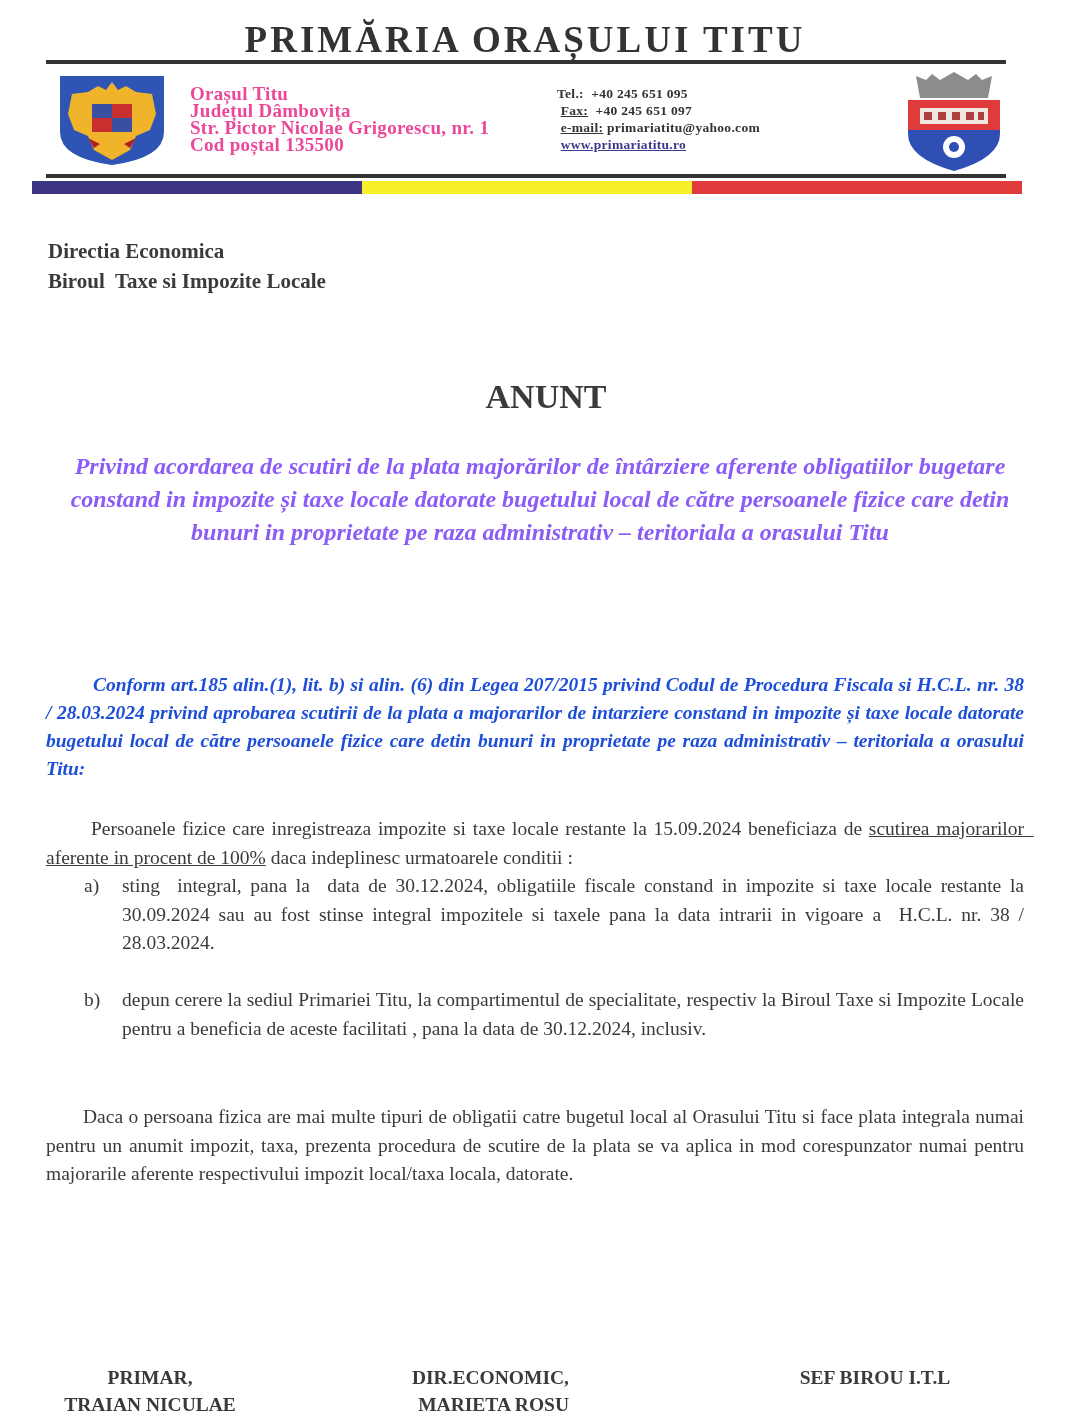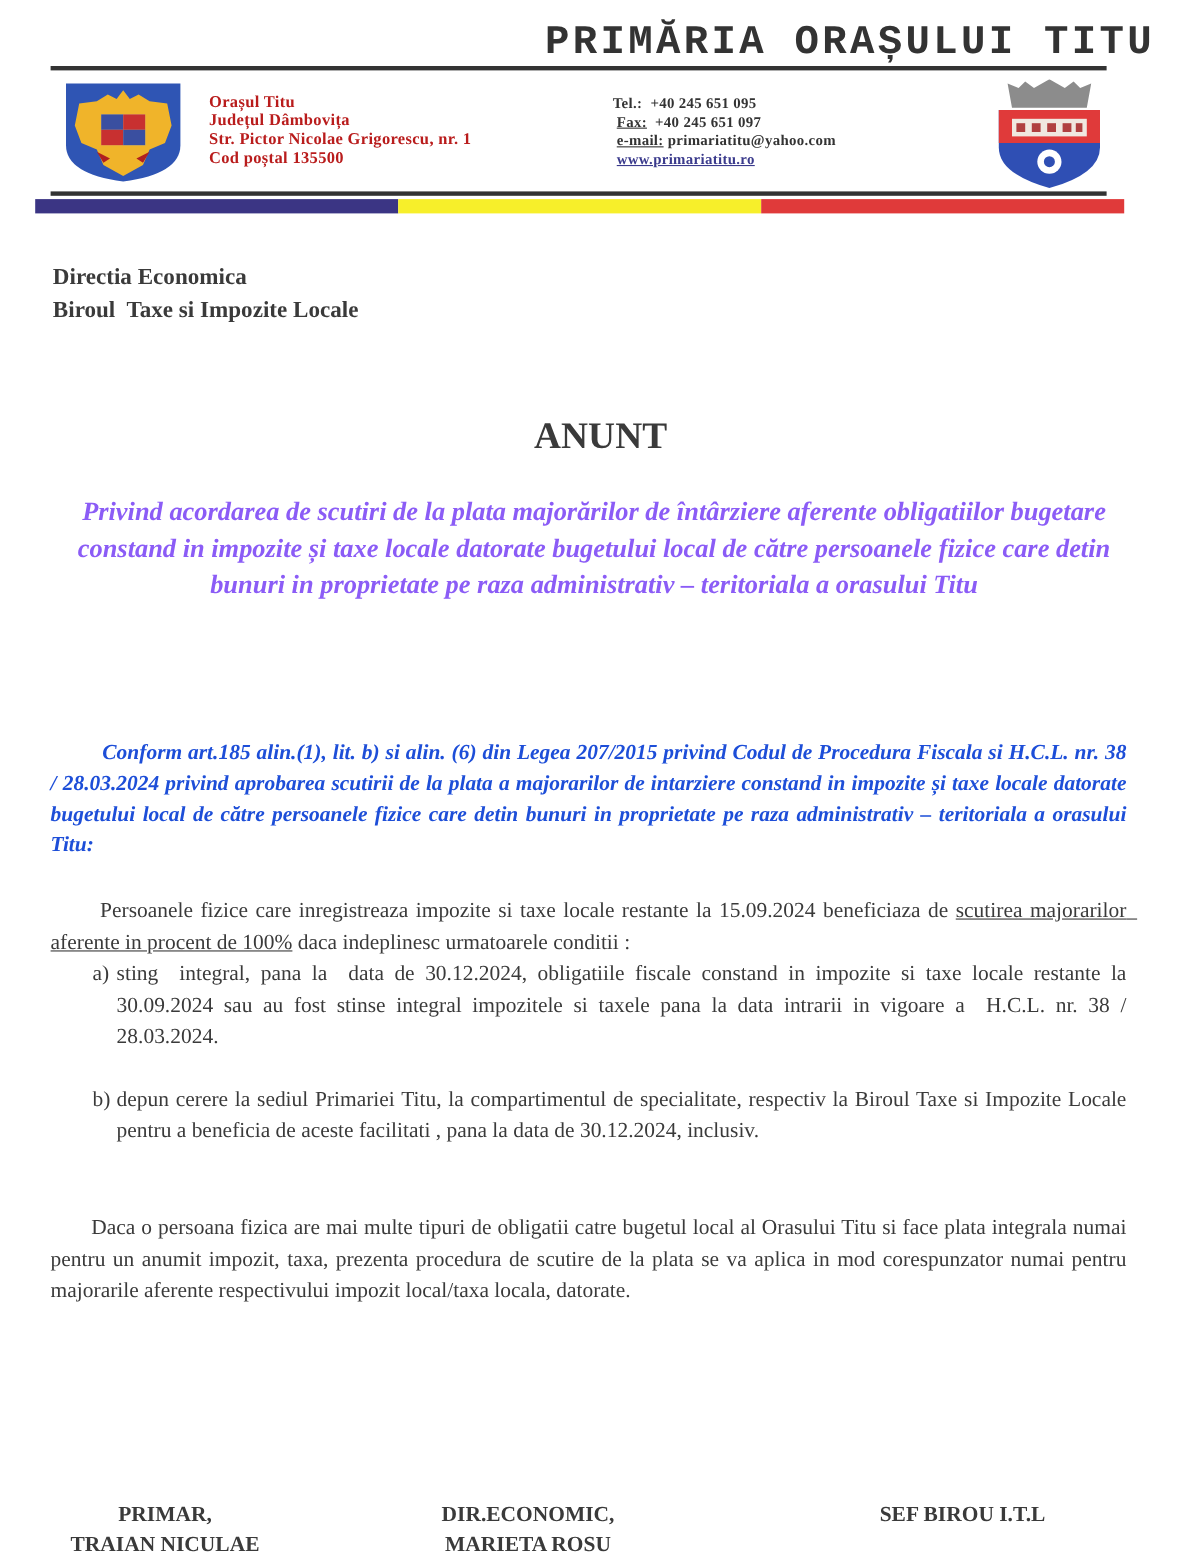--- a/index.html
+++ b/index.html
@@ -1,57 +1,57 @@
 <!DOCTYPE html>
 <html><head>
 <meta charset="utf-8">
 <style>
   html, body { margin: 0; padding: 0; background: #ffffff; }
   body { width: 1080px; height: 1419px; position: relative; overflow: hidden; color: #2a2a2a; }
   .abs { position: absolute; }
 
   
-  .letterhead-title { left: 0; width: 1050px; top: 18px; text-align: right; font-family: Liberation Mono, monospace; font-weight: bold; font-size: 37px; letter-spacing: 3px; color: #333; }
+  .letterhead-title { left: 0; width: 1050px; top: 18px; text-align: center; font-family: Liberation Serif, serif; font-weight: bold; font-size: 37px; letter-spacing: 3px; color: #333; }
   .rule-top { left: 46px; top: 60px; width: 960px; height: 4px; background: #333; }
   .rule-bottom { left: 46px; top: 174px; width: 960px; height: 4px; background: #333; }
   .tricolor { left: 32px; top: 181px; width: 990px; height: 13px; display: flex; }
   .tricolor div { flex: 1; }
 
   .coat-left { left: 58px; top: 74px; width: 108px; height: 92px; }
   .coat-right { left: 902px; top: 72px; width: 104px; height: 100px; }
 
-  .address { left: 190px; top: 85px; font-family: "Liberation Serif", serif; font-weight: bold; font-size: 15px; line-height: 17px; color: #b91c1c; letter-spacing: 0.3px; }
+  .address { left: 190px; top: 85px; font-family: "Liberation Serif", serif; font-weight: bold; font-size: 19px; line-height: 17px; color: #ec4899; letter-spacing: 0.3px; }
   .contact { left: 557px; top: 85px; font-family: "Liberation Serif", serif; font-weight: bold; font-size: 13.5px; line-height: 17px; color: #333; letter-spacing: 0.3px; }
   .contact .ul { text-decoration: underline; }
   .contact .link { color: #3a3a8c; text-decoration: underline; }
 
   
   .dept { left: 48px; top: 236px; font-family: "Liberation Serif", serif; font-weight: bold; font-size: 21px; line-height: 30px; color: #3a3a3a; }
 
   .anunt { left: 0; width: 1092px; top: 378px; text-align: center; font-family: "Liberation Serif", serif; font-weight: bold; font-size: 34px; color: #3a3a3a; }
 
   .subtitle { left: 40px; width: 1000px; top: 450px; text-align: center; font-family: "Liberation Serif", serif; font-weight: bold; font-style: italic; font-size: 24px; line-height: 33px; color: #8b5cf6; }
 
   .legal { left: 46px; width: 978px; top: 671px; font-family: "Liberation Serif", serif; font-weight: bold; font-style: italic; font-size: 19.5px; line-height: 28px; color: #1d4ed8; text-align: justify; text-indent: 47px; }
 
   .body-p { font-family: "Liberation Serif", serif; font-size: 19.5px; line-height: 28.5px; color: #3a3a3a; text-align: justify; }
   .intro { left: 46px; width: 978px; top: 815px; text-indent: 45px; }
   .intro .u { text-decoration: underline; }
 
   .cond { left: 84px; width: 940px; }
   .cond .label { position: absolute; left: 0; top: 0; }
-  .cond .text { margin-left: 22px; }
+  .cond .text { margin-left: 38px; }
   .cond-a { top: 872px; }
   .cond-b { top: 986px; }
 
   .final { left: 46px; width: 978px; top: 1103px; text-indent: 37px; }
 
   .sig { top: 1364px; text-align: center; font-family: "Liberation Serif", serif; font-weight: bold; font-size: 19.5px; line-height: 27px; color: #3a3a3a; }
   .sig-1 { left: 40px; width: 220px; }
-  .sig-2 { left: 375px; width: 210px; }
+  .sig-2 { left: 359px; width: 210px; text-align: right; }
   .sig-3 { left: 760px; width: 230px; }
 </style>
 </head>
 <body>
 
 <div class="abs letterhead-title">PRIMĂRIA ORAȘULUI TITU</div>
 <div class="abs rule-top"></div>
 
 <div class="abs coat-left">
   <svg width="108" height="92" viewBox="0 0 108 92">

